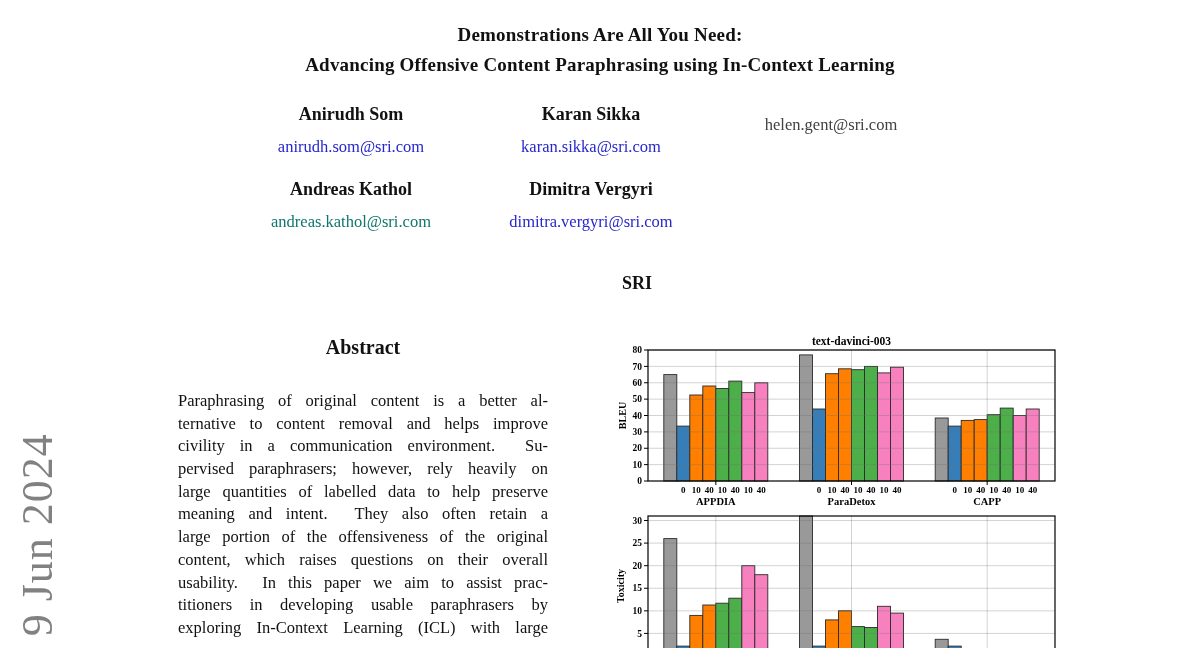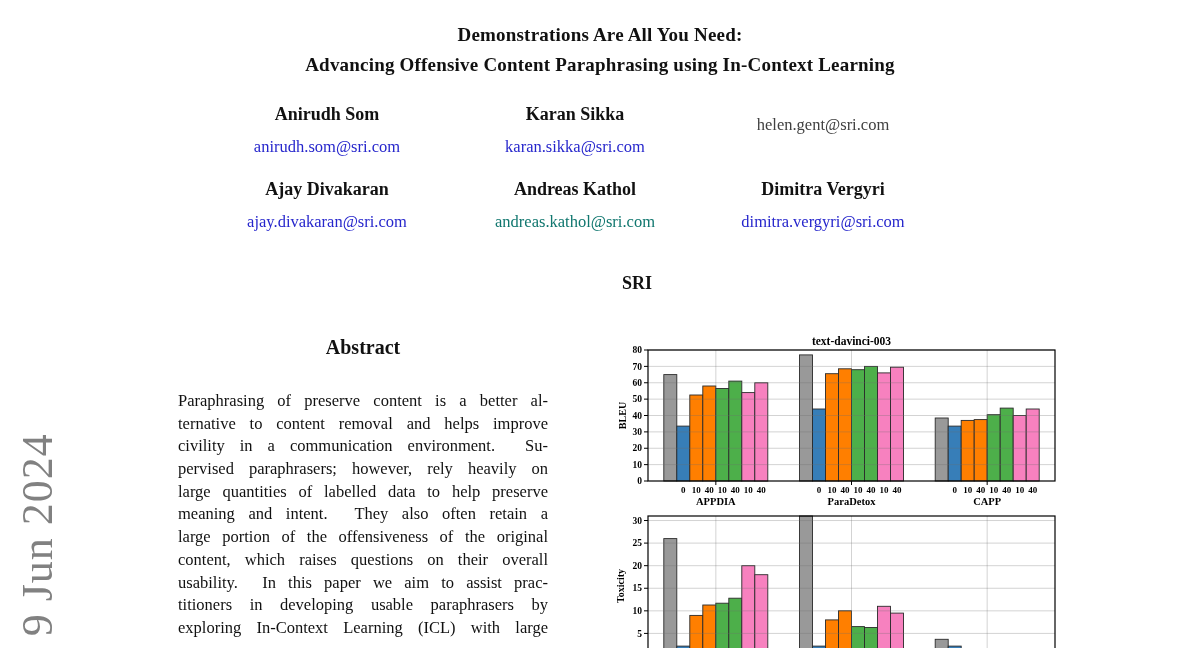--- a/index.html
+++ b/index.html
@@ -3,21 +3,21 @@
 <meta charset="utf-8">
 <style>
   html,body{margin:0;padding:0;}
   body{
     width:1200px;height:648px;overflow:hidden;position:relative;
     background:#ffffff;color:#111;
     font-family:"Liberation Serif","DejaVu Serif",serif;
   }
   .abs{position:absolute;}
   .title{width:1200px;text-align:center;font-weight:bold;font-size:19px;line-height:30px;letter-spacing:.2px;}
-  .authors-row{left:207px;width:736px;display:flex;gap:8px;}
+  .authors-row{left:231px;width:736px;display:flex;gap:0;}
   .author{width:240px;text-align:center;}
   .author .aname{font-weight:bold;font-size:18px;line-height:22px;}
   .author .aemail{display:block;margin-top:12px;font-size:16.5px;text-decoration:none;}
   .affil{width:1200px;text-align:center;font-weight:bold;font-size:18px;padding-left:37px;}
   .abstract-col{left:178px;width:370px;}
   .abs-head{text-align:center;font-weight:bold;font-size:20px;}
   .abs-line{
     font-size:16.5px;height:22.7px;line-height:22.7px;white-space:nowrap;
     text-align:justify;text-align-last:justify;
   }
@@ -45,39 +45,35 @@
     <div class="aname">Karan Sikka</div>
     <a class="aemail" href="#" style="color: rgb(38, 38, 204);">karan.sikka@sri.com</a>
   </div>
   <div class="author">
     <a class="aemail" href="#" style="color: #404040;">helen.gent@sri.com</a>
   </div>
 </div>
 
 <div class="abs authors-row" style="top:178px;">
   <div class="author">
-    <div class="aname">Ajay Divakaran</div>
-    <a class="aemail" href="#" style="color: rgb(38, 38, 204);">ajay.divakaran@sri.com</a>
-  </div>
-  <div class="author">
     <div class="aname">Andreas Kathol</div>
     <a class="aemail" href="#" style="color: #0f766e;">andreas.kathol@sri.com</a>
   </div>
   <div class="author">
     <div class="aname">Dimitra Vergyri</div>
     <a class="aemail" href="#" style="color: rgb(38, 38, 204);">dimitra.vergyri@sri.com</a>
   </div>
 </div>
 
 <div class="abs affil" style="top:273px;">SRI</div>
 
 <div class="abs abstract-col" style="top:336px;">
   <div class="abs-head">Abstract</div>
   <div style="height:31px;"></div>
-  <div class="abs-line">Paraphrasing of preserve content is a better al-</div>
+  <div class="abs-line">Paraphrasing of original content is a better al-</div>
   <div class="abs-line">ternative to content removal and helps improve</div>
   <div class="abs-line">civility in a communication environment.&nbsp; Su-</div>
   <div class="abs-line">pervised paraphrasers; however, rely heavily on</div>
   <div class="abs-line">large quantities of labelled data to help preserve</div>
   <div class="abs-line">meaning and intent.&nbsp; They also often retain a</div>
   <div class="abs-line">large portion of the offensiveness of the original</div>
   <div class="abs-line">content, which raises questions on their overall</div>
   <div class="abs-line">usability.&nbsp; In this paper we aim to assist prac-</div>
   <div class="abs-line">titioners in developing usable paraphrasers by</div>
   <div class="abs-line">exploring In-Context Learning (ICL) with large</div>

